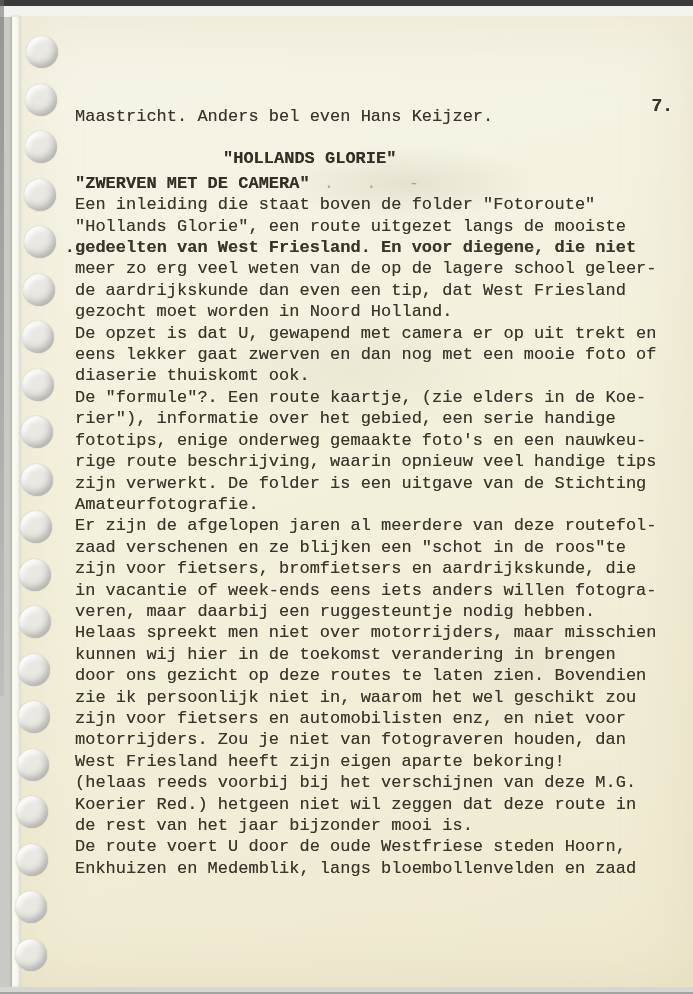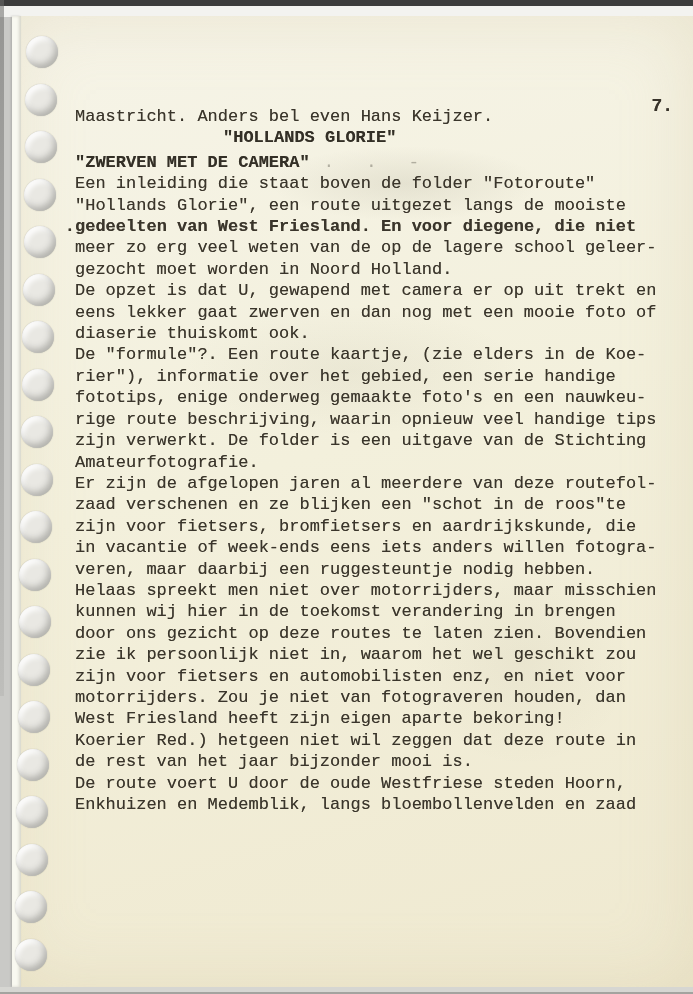--- a/index.html
+++ b/index.html
@@ -43,21 +43,21 @@
   .page-number{
     position:absolute;top:80px;right:20px;
     font-size:18px;color:#38332a;font-weight:bold;
     text-shadow:0 0 .6px rgba(56,51,42,.65);
   }
   .text-column{
     position:absolute;left:63px;top:90px;width:612px;
     font-size:17px;line-height:21.4px;color:#3a352b;
     text-shadow:0 0 .6px rgba(58,53,43,.6);
   }
-  .intro-line{white-space:pre;}
+  .intro-line{white-space:pre;margin-bottom:21px;}
   .title-row{white-space:pre;padding-left:148px;font-weight:bold;color:#332f26;margin-bottom:3px;}
   .subtitle-row{white-space:pre;font-weight:bold;color:#332f26;}
   .subtitle-row .trail{font-weight:normal;opacity:.32;margin-left:14px;letter-spacing:4px;}
   .body-line{white-space:pre;}
   .body-line.hang{text-indent:-10.2px;font-weight:bold;}
 </style>
 </head>
 <body>
 
 <div class="scan">
@@ -98,20 +98,21 @@
 
     <div class="text-column">
       <div class="intro-line">Maastricht. Anders bel even Hans Keijzer.</div>
       <div class="title-row">"HOLLANDS GLORIE"</div>
       <div class="subtitle-row"><span>"ZWERVEN MET DE CAMERA"</span><span class="trail">.  .  -</span></div>
       <div class="body">
           <div class="body-line">Een inleiding die staat boven de folder "Fotoroute"</div>
           <div class="body-line">"Hollands Glorie", een route uitgezet langs de mooiste</div>
           <div class="body-line hang">.gedeelten van West Friesland. En voor diegene, die niet</div>
           <div class="body-line">meer zo erg veel weten van de op de lagere school geleer-</div>
+          <div class="body-line">de aardrijkskunde dan even een tip, dat West Friesland</div>
           <div class="body-line">gezocht moet worden in Noord Holland.</div>
           <div class="body-line">De opzet is dat U, gewapend met camera er op uit trekt en</div>
           <div class="body-line">eens lekker gaat zwerven en dan nog met een mooie foto of</div>
           <div class="body-line">diaserie thuiskomt ook.</div>
           <div class="body-line">De "formule"?. Een route kaartje, (zie elders in de Koe-</div>
           <div class="body-line">rier"), informatie over het gebied, een serie handige</div>
           <div class="body-line">fototips, enige onderweg gemaakte foto's en een nauwkeu-</div>
           <div class="body-line">rige route beschrijving, waarin opnieuw veel handige tips</div>
           <div class="body-line">zijn verwerkt. De folder is een uitgave van de Stichting</div>
           <div class="body-line">Amateurfotografie.</div>
@@ -120,20 +121,21 @@
           <div class="body-line">zijn voor fietsers, bromfietsers en aardrijkskunde, die</div>
           <div class="body-line">in vacantie of week-ends eens iets anders willen fotogra-</div>
           <div class="body-line">veren, maar daarbij een ruggesteuntje nodig hebben.</div>
           <div class="body-line">Helaas spreekt men niet over motorrijders, maar misschien</div>
           <div class="body-line">kunnen wij hier in de toekomst verandering in brengen</div>
           <div class="body-line">door ons gezicht op deze routes te laten zien. Bovendien</div>
           <div class="body-line">zie ik persoonlijk niet in, waarom het wel geschikt zou</div>
           <div class="body-line">zijn voor fietsers en automobilisten enz, en niet voor</div>
           <div class="body-line">motorrijders. Zou je niet van fotograveren houden, dan</div>
           <div class="body-line">West Friesland heeft zijn eigen aparte bekoring!</div>
+          <div class="body-line">(helaas reeds voorbij bij het verschijnen van deze M.G.</div>
           <div class="body-line">Koerier Red.) hetgeen niet wil zeggen dat deze route in</div>
           <div class="body-line">de rest van het jaar bijzonder mooi is.</div>
           <div class="body-line">De route voert U door de oude Westfriese steden Hoorn,</div>
           <div class="body-line">Enkhuizen en Medemblik, langs bloembollenvelden en zaad</div>
         </div>
     </div>
   </div>
 
   <div class="edge-bottom"></div>
   <div class="edge-bottom-line"></div>

